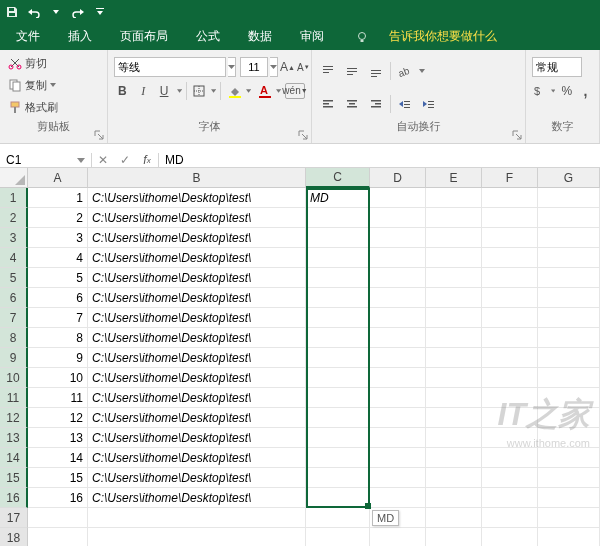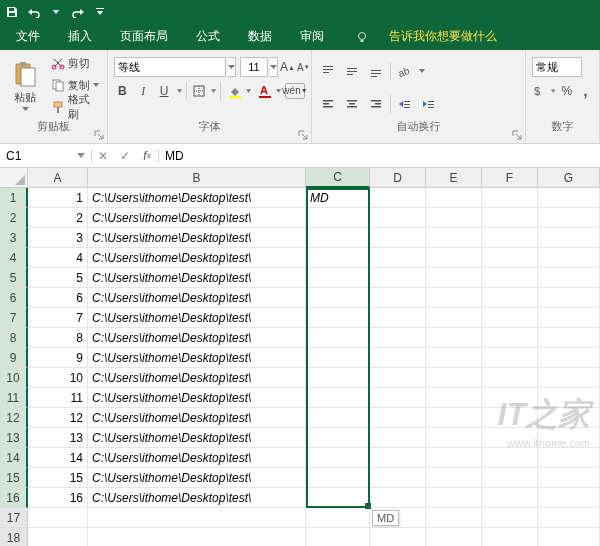--- a/index.html
+++ b/index.html
@@ -33,21 +33,21 @@
 .font-sel input { height: 20px; border: 1px solid #c0c0c0; background: #fff; font-size: 11px; padding: 0 3px; }
 .font-name { width: 112px; font-family: Liberation Serif, serif; }
 .font-size { width: 28px; text-align: center; }
 .drop-btn { width: 12px; height: 20px; border: 1px solid #c0c0c0; border-left: none; background: #fff; display: flex; align-items: center; justify-content: center; cursor: pointer; }
 .iconsrow { display: flex; gap: 4px; align-items: center; }
 .rib-btn { width: 20px; height: 20px; display: flex; align-items: center; justify-content: center; cursor: pointer; border-radius: 2px; color: #505050; }
 .sep { width: 1px; height: 18px; background: #d0d0d0; }
 .dialog-launch { position: absolute; right: 2px; bottom: 2px; width: 12px; height: 12px; cursor: pointer; }
 
 
-.formulabar { height: 24px; border-bottom: 1px solid #d4d4d4; display: flex; align-items: center; background: #fff; }
+.formulabar { height: 24px; border-bottom: 1px solid #d4d4d4; display: flex; align-items: flex-end; background: #fff; }
 .namebox { width: 92px; border-right: 1px solid #d4d4d4; display: flex; align-items: center; padding: 0 6px; font-size: 12px; }
 .namebox .dd { margin-left: auto; cursor: pointer; }
 .fbar-btns { display: flex; align-items: center; border-right: 1px solid #d4d4d4; }
 .fbar-btn { width: 22px; display: flex; align-items: center; justify-content: center; color: #888; cursor: pointer; }
 .fbar-input { flex: 1; border: none; outline: none; padding: 0 6px; font-size: 12px; }
 
 
 .grid { position: relative; }
 .selectall { position: absolute; left: 0; top: 0; width: 28px; height: 20px; border-right: 1px solid #ccc; border-bottom: 1px solid #ccc; background: #f3f3f3; cursor: pointer; }
 .selectall::after { content: ""; position: absolute; right: 2px; bottom: 2px; border: 5px solid transparent; border-bottom-color: #b7b7b7; border-right-color: #b7b7b7; }
@@ -124,33 +124,20 @@
         <rect x="4.5" y="9" width="3" height="2" fill="#c9e0d2"></rect>
       </svg>
     <span>告诉我你想要做什么</span>
   </div>
 </div>
 
 <div class="ribbon">
 
   <div class="group" style="width:108px">
     <div class="group-content">
-      <div class="btn-big">
-        <div class="icn">
-            <svg width="28" height="28" viewBox="0 0 28 28">
-              <rect x="5" y="4" width="14" height="20" rx="1" fill="#d9a95b" stroke="#b5893f"></rect>
-              <rect x="10" y="8" width="14" height="18" fill="#fff" stroke="#888"></rect>
-              <rect x="9" y="2" width="6" height="4" rx="1" fill="#9e9e9e"></rect>
-            </svg>
-          </div>
-        <div class="lbl">粘贴</div>
-        <svg width="7" height="4" viewBox="0 0 7 4">
-            <path fill="#777" d="M0 0h7L3.5 4z"></path>
-          </svg>
-      </div>
       <div class="vcol">
         <div class="smallrow">
           <span class="icn">
               <svg width="14" height="14" viewBox="0 0 14 14">
                 <path stroke="#555" fill="none" d="M3 3l8 8M11 3l-8 8"></path>
                 <circle cx="3" cy="11" r="2" fill="none" stroke="#e06"></circle>
                 <circle cx="11" cy="11" r="2" fill="none" stroke="#e06"></circle>
               </svg>
             </span>
           <span>剪切</span>

